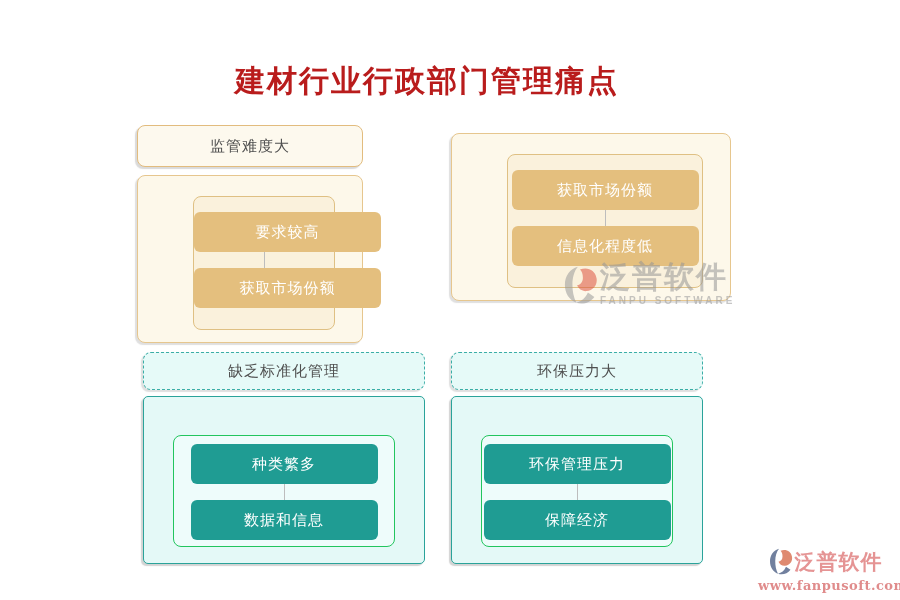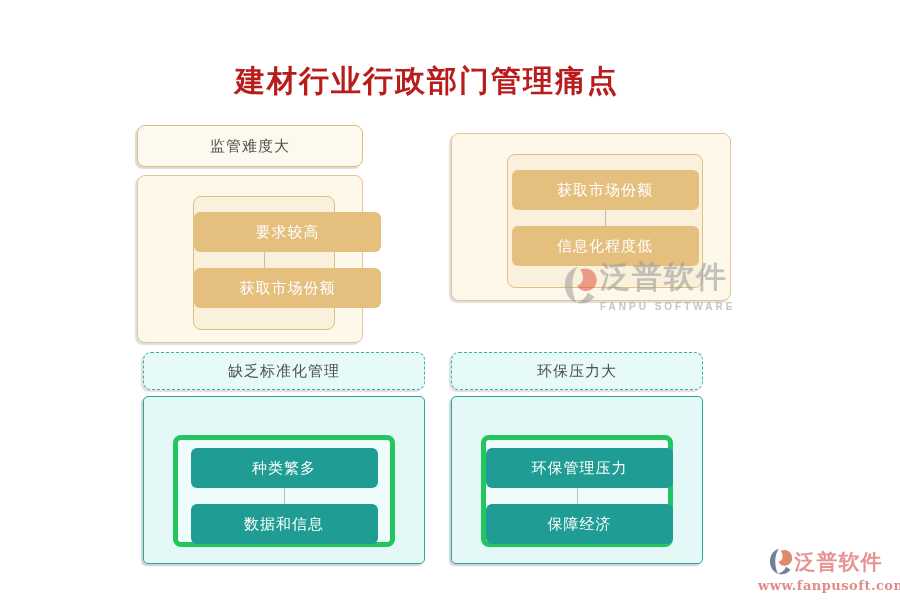--- a/index.html
+++ b/index.html
@@ -34,21 +34,21 @@
   .teal-box{
     margin-top:6px;height:168px;background:#e4f9f7;border:1.5px solid #2aa39a;
     border-radius:5px;box-shadow:-2px 2px 1px rgba(130,130,130,0.35);
   }
   .inner{box-sizing:border-box;border-radius:8px;}
   .tan-inner{
     margin:20px 27px 0;height:134px;background:#faf1dc;border:1px solid #dfc083;
     padding-top:15px;
   }
   .teal-inner{
-    margin:38px 29px 0;height:112px;background:#eefcfb;border:5px solid #22c55e;
+    margin:38px 29px 0;height:112px;background:#eefcfb;border:1px solid #22c55e;
     padding-top:8px;
   }
   .btn{
     width:187px;height:40px;margin:0 auto;border-radius:6px;
     text-align:center;line-height:40px;color:#ffffff;font-size:15px;letter-spacing:1px;
   }
   .tan-btn{background:#e4bf7e;}
   .teal-btn{background:#1f9c93;}
   .connector{width:0;height:16px;border-left:1px solid #bdbdbd;margin:0 auto;}
 
@@ -57,21 +57,21 @@
     z-index:5;pointer-events:none;
   }
   .wm-icon{width:36px;height:42px;opacity:0.55;margin-top:4px;}
   .wm-text{margin-left:2px;}
   .wm-brand{
     font-size:30px;line-height:34px;color:rgba(150,150,150,0.55);
     letter-spacing:2px;font-weight:600;
   }
   .wm-tag{
     font-size:10px;letter-spacing:3px;color:rgba(160,160,160,0.6);
-    margin-top:7px;font-weight:600;
+    margin-top:1px;font-weight:600;
   }
 
   .footer-logo{position:absolute;left:758px;top:546px;width:134px;text-align:center;}
   .fl-row{display:flex;align-items:center;justify-content:center;}
   .fl-icon{width:25px;height:31px;margin-right:2px;}
   .fl-brand{font-size:21px;font-weight:600;color:#e59494;letter-spacing:1px;}
   .fl-url{
     font-size:13px;font-weight:bold;color:#e08c8c;margin-top:1px;
     font-family:"DejaVu Serif","Liberation Serif",serif;letter-spacing:0.5px;
   }

